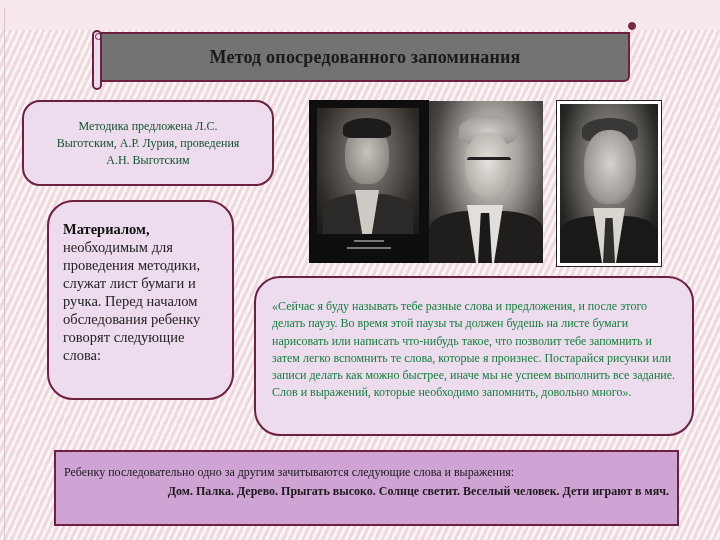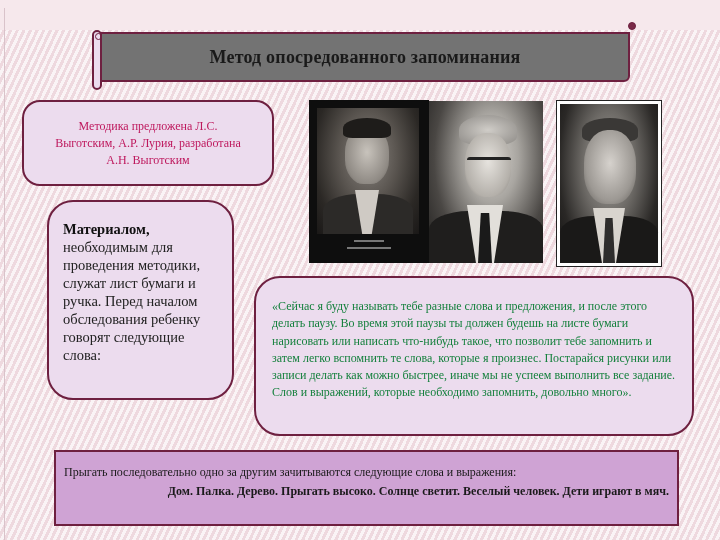--- a/index.html
+++ b/index.html
@@ -54,21 +54,21 @@
     .rbox {
       position: absolute;
       background: #ecdcee;
       border: 2px solid #6e2040;
       border-radius: 18px;
     }
     .authors-box {
       left: 22px; top: 100px; width: 252px; height: 86px;
       display: flex; align-items: center; justify-content: center;
       text-align: center;
-      font-size: 12px; line-height: 17px; color: #be185d;
+      font-size: 12px; line-height: 17px; color: #14532d;
       padding: 4px 10px;
     }
     .material-box {
       left: 47px; top: 200px; width: 187px; height: 200px;
       border-radius: 26px;
       padding: 18px 10px 0 14px;
       font-size: 14.5px; line-height: 18px; color: #222;
     }
     .material-box b { font-weight: bold; color: #111; }
     .quote-box {
@@ -140,21 +140,21 @@
   <div class="scroll-curl-left"></div>
   <div class="scroll-body">
     <h1 class="title">Метод опосредованного запоминания</h1>
   </div>
   <div class="scroll-curl-right"></div>
 </div>
 
 <div class="rbox authors-box">
   <div>
     <div>Методика предложена Л.С.</div>
-    <div>Выготским, А.Р. Лурия, разработана</div>
+    <div>Выготским, А.Р. Лурия, проведения</div>
     <div>А.Н. Выготским</div>
   </div>
 </div>
 
 <div class="portrait p1" title="Л.С. Выготский">
   <div class="photo">
     <div class="suit"></div>
     <div class="shirt"></div>
     <div class="face"></div>
     <div class="hair"></div>
@@ -186,15 +186,15 @@
 
 <div class="rbox material-box">
   <b>Материалом,</b><span> необходимым для проведения методики, служат лист бумаги и ручка. Перед началом обследования ребенку говорят следующие слова:</span>
 </div>
 
 <div class="rbox quote-box">
   <p>«Сейчас я буду называть тебе разные слова и предложения, и после этого делать паузу. Во время этой паузы ты должен будешь на листе бумаги нарисовать или написать что-нибудь такое, что позволит тебе запомнить и затем легко вспомнить те слова, которые я произнес. Постарайся рисунки или записи делать как можно быстрее, иначе мы не успеем выполнить все задание. Слов и выражений, которые необходимо запомнить, довольно много».</p>
 </div>
 
 <div class="words-box">
-  <div class="lead">Прыгать последовательно одно за другим зачитываются следующие слова и выражения:</div>
+  <div class="lead">Ребенку последовательно одно за другим зачитываются следующие слова и выражения:</div>
   <div class="words">Дом. Палка. Дерево. Прыгать высоко. Солнце светит. Веселый человек. Дети играют в мяч.</div>
 </div>
 
 </body></html>

